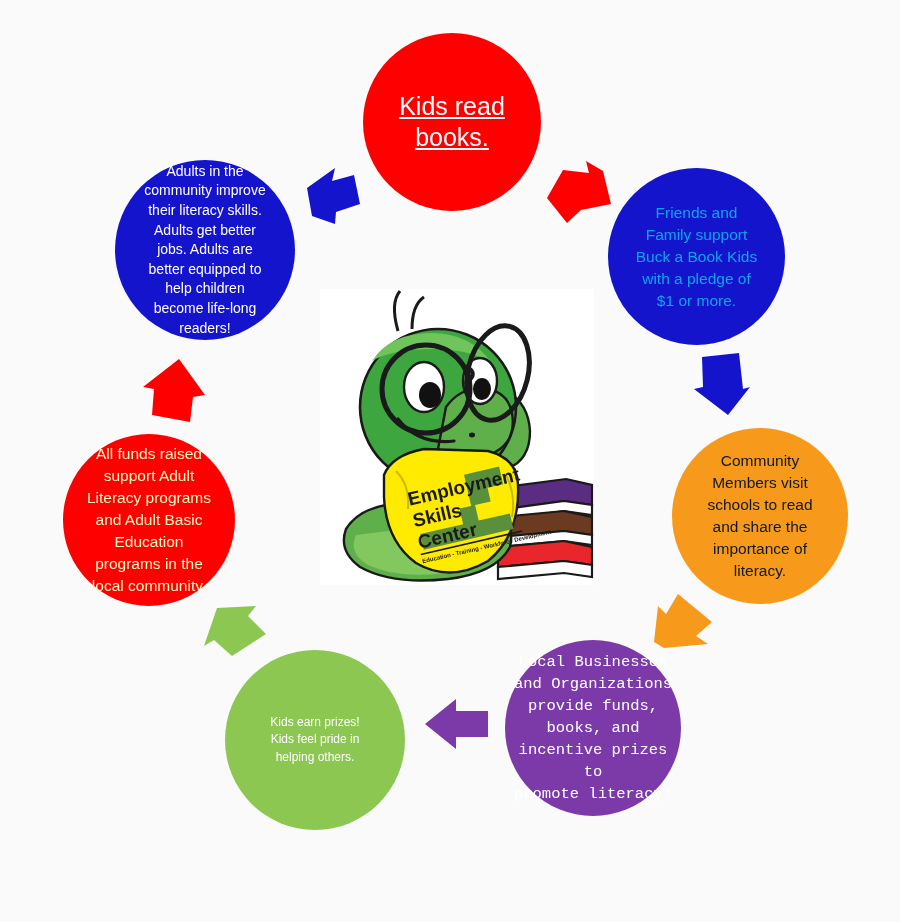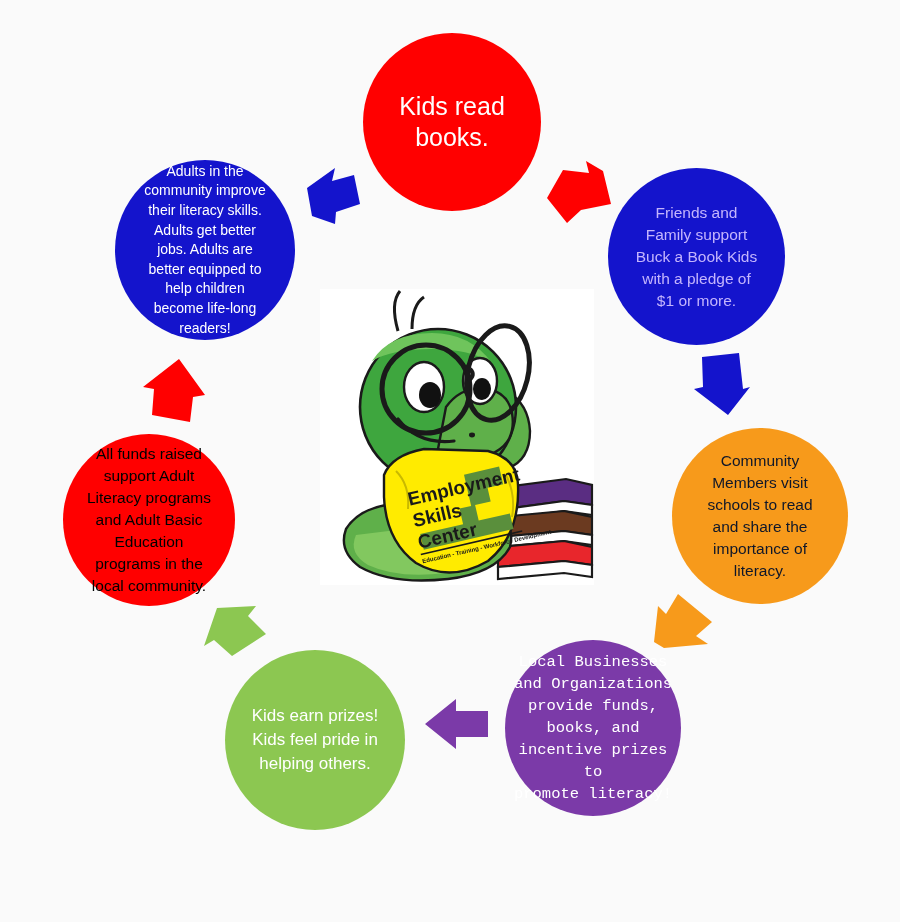--- a/index.html
+++ b/index.html
@@ -33,25 +33,25 @@
     width: 100%;
     padding: 0 6px;
     box-sizing: border-box;
     white-space: pre-line;
   }
   .circle .ctext + .ctext {
     margin-top: 12px;
   }
 
   
-  #c-red-top      { left: 363px; top: 33px;  width: 178px; height: 178px; font-size: 25px; line-height: 1.25; }
+  #c-red-top      { left: 363px; top: 33px;  width: 178px; height: 178px; font-size: 25px; line-height: 1.25; text-decoration: underline; }
   #c-blue-right   { left: 608px; top: 168px; width: 177px; height: 177px; font-size: 15.5px; line-height: 1.42; }
   #c-orange       { left: 672px; top: 428px; width: 176px; height: 176px; font-size: 15.5px; line-height: 1.42; }
   #c-purple       { left: 505px; top: 640px; width: 176px; height: 176px; font-size: 15.5px; line-height: 1.42; }
-  #c-green        { left: 225px; top: 650px; width: 180px; height: 180px; font-size: 17px; line-height: 1.42; }
+  #c-green        { left: 225px; top: 650px; width: 180px; height: 180px; font-size: 12px; line-height: 1.42; }
   #c-red-left     { left: 63px;  top: 434px; width: 172px; height: 172px; font-size: 15.5px; line-height: 1.42; }
   #c-blue-left    { left: 115px; top: 160px; width: 180px; height: 180px; font-size: 14px; line-height: 1.40; }
 
   
   .arrow {
     position: absolute;
   }
   .arrow svg { display: block; overflow: visible; }
 
   
@@ -109,21 +109,21 @@
   <div class="arrow" id="a7" style="left:141px; top:357px;">
     <svg width="70" height="68" viewBox="0 0 70 68" aria-hidden="true">
       <path d="M38 2 L64 38 L52 40 L49 65 L11 58 L13 32 L2 30 Z" fill="#ff0000"></path>
     </svg>
   </div>
 
   <div class="circle" id="c-red-top" style="background: rgb(255, 0, 0); color: rgb(255, 255, 255);">
     <span class="ctext">Kids read books.</span>
   </div>
 
-  <div class="circle" id="c-blue-right" style="background: rgb(20, 20, 204); color: #c4b5fd;">
+  <div class="circle" id="c-blue-right" style="background: rgb(20, 20, 204); color: #0ea5e9;">
     <span class="ctext">Friends and
 Family support
 Buck a Book Kids
 with a pledge of
 $1 or more.</span>
   </div>
 
   <div class="circle" id="c-orange" style="background: rgb(247, 154, 27); color: #0f172a;">
     <span class="ctext">Community
 Members visit
@@ -141,21 +141,21 @@
 incentive prizes to
 promote literacy!</span>
   </div>
 
   <div class="circle" id="c-green" style="background: rgb(140, 199, 81); color: rgb(255, 255, 255);">
     <span class="ctext">Kids earn prizes!
 Kids feel pride in
 helping others.</span>
   </div>
 
-  <div class="circle" id="c-red-left" style="background: rgb(255, 0, 0); color: #000000; justify-content: center;">
+  <div class="circle" id="c-red-left" style="background: rgb(255, 0, 0); color: #fef9c3; justify-content: center;">
     <span class="ctext">All funds raised
 support Adult
 Literacy programs
 and Adult Basic
 Education
 programs in the
 local community.</span>
   </div>
 
   <div class="circle" id="c-blue-left" style="background: rgb(20, 20, 204); color: rgb(255, 255, 255);">

